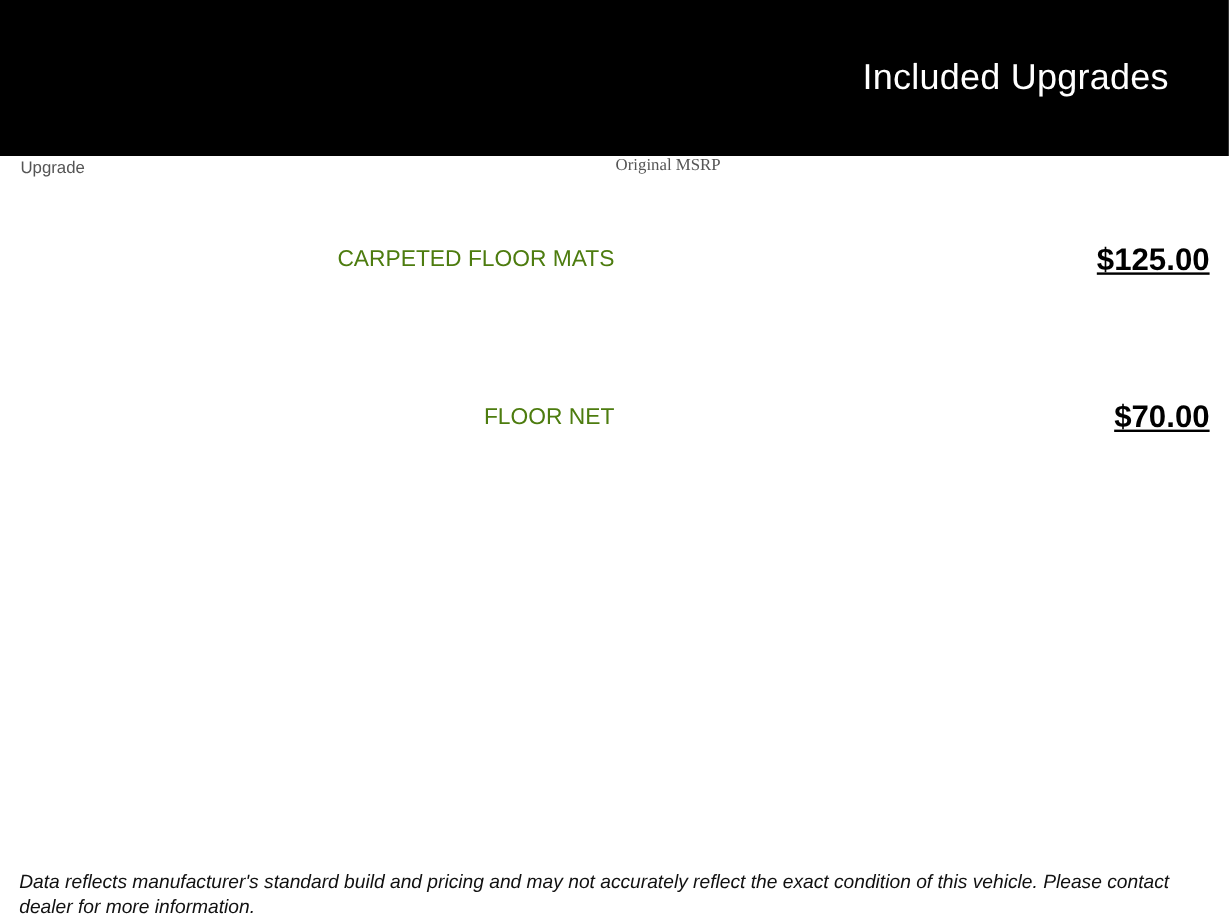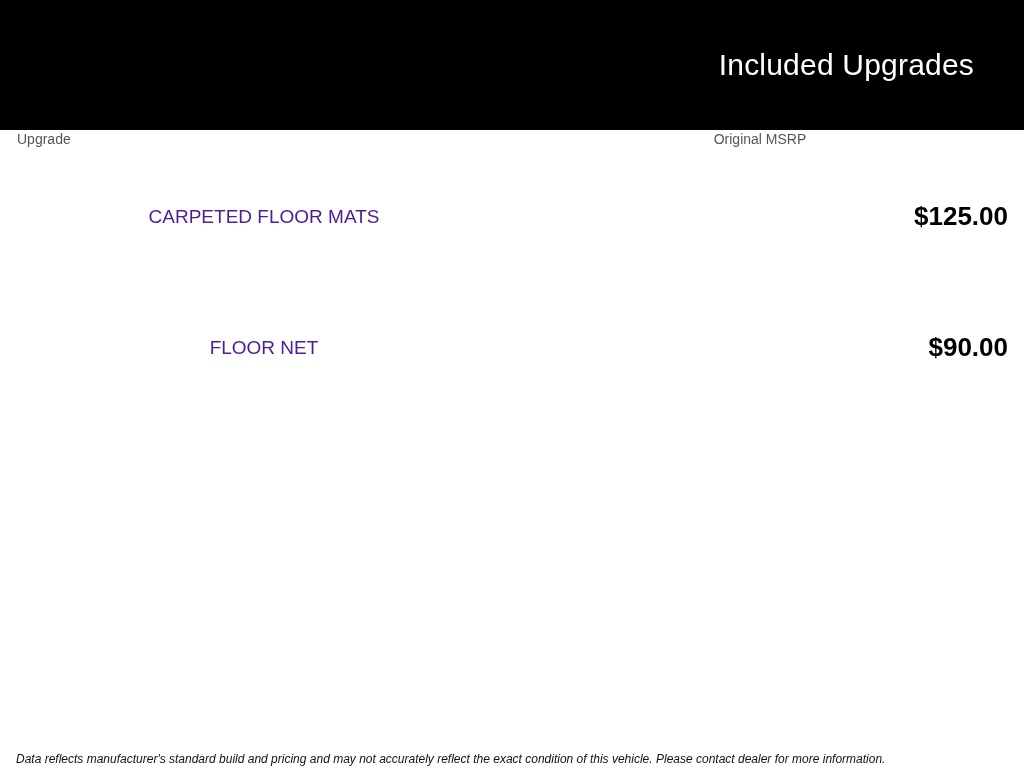--- a/index.html
+++ b/index.html
@@ -50,47 +50,49 @@
     font-size: 14px;
     color: #555555;
     font-weight: 400;
     padding-bottom: 4px;
     vertical-align: top;
   }
   .col-head.left {
     text-align: left;
   }
   .col-head.right {
-    text-align: center;
+    text-align: left;
+    font-family: Liberation Serif, serif;
   }
   .row-name {
     font-size: 19px;
     font-weight: 400;
-    color: #4c1d95;
-    text-align: center;
+    color: #4d7c0f;
+    text-align: right;
     height: 131px;
     vertical-align: middle;
     padding: 0;
   }
   .row-price {
     font-size: 26px;
     font-weight: bold;
     color: #000000;
     text-align: right;
     height: 131px;
     vertical-align: middle;
     padding: 0;
     padding-right: 0px;
+    text-decoration: underline;
   }
   .disclaimer {
     position: absolute;
     left: 16px;
     right: 16px;
     bottom: 0;
-    font-size: 12px;
+    font-size: 16px;
     font-style: italic;
     color: #111111;
     line-height: 1.3;
   }
   .spacer {
     height: 30px;
   }
 </style>
 </head>
 <body>
@@ -109,21 +111,21 @@
           <th class="col-head right">Original MSRP</th>
         </tr>
       </thead>
       <tbody>
         <tr>
           <td class="row-name">CARPETED FLOOR MATS</td>
           <td class="row-price">$125.00</td>
         </tr>
         <tr>
           <td class="row-name">FLOOR NET</td>
-          <td class="row-price">$90.00</td>
+          <td class="row-price">$70.00</td>
         </tr>
       </tbody>
     </table>
 
     <div class="spacer"></div>
 
     <div class="disclaimer">Data reflects manufacturer's standard build and pricing and may not accurately reflect the exact condition of this vehicle. Please contact dealer for more information.</div>
   </div>
 
 </div>

